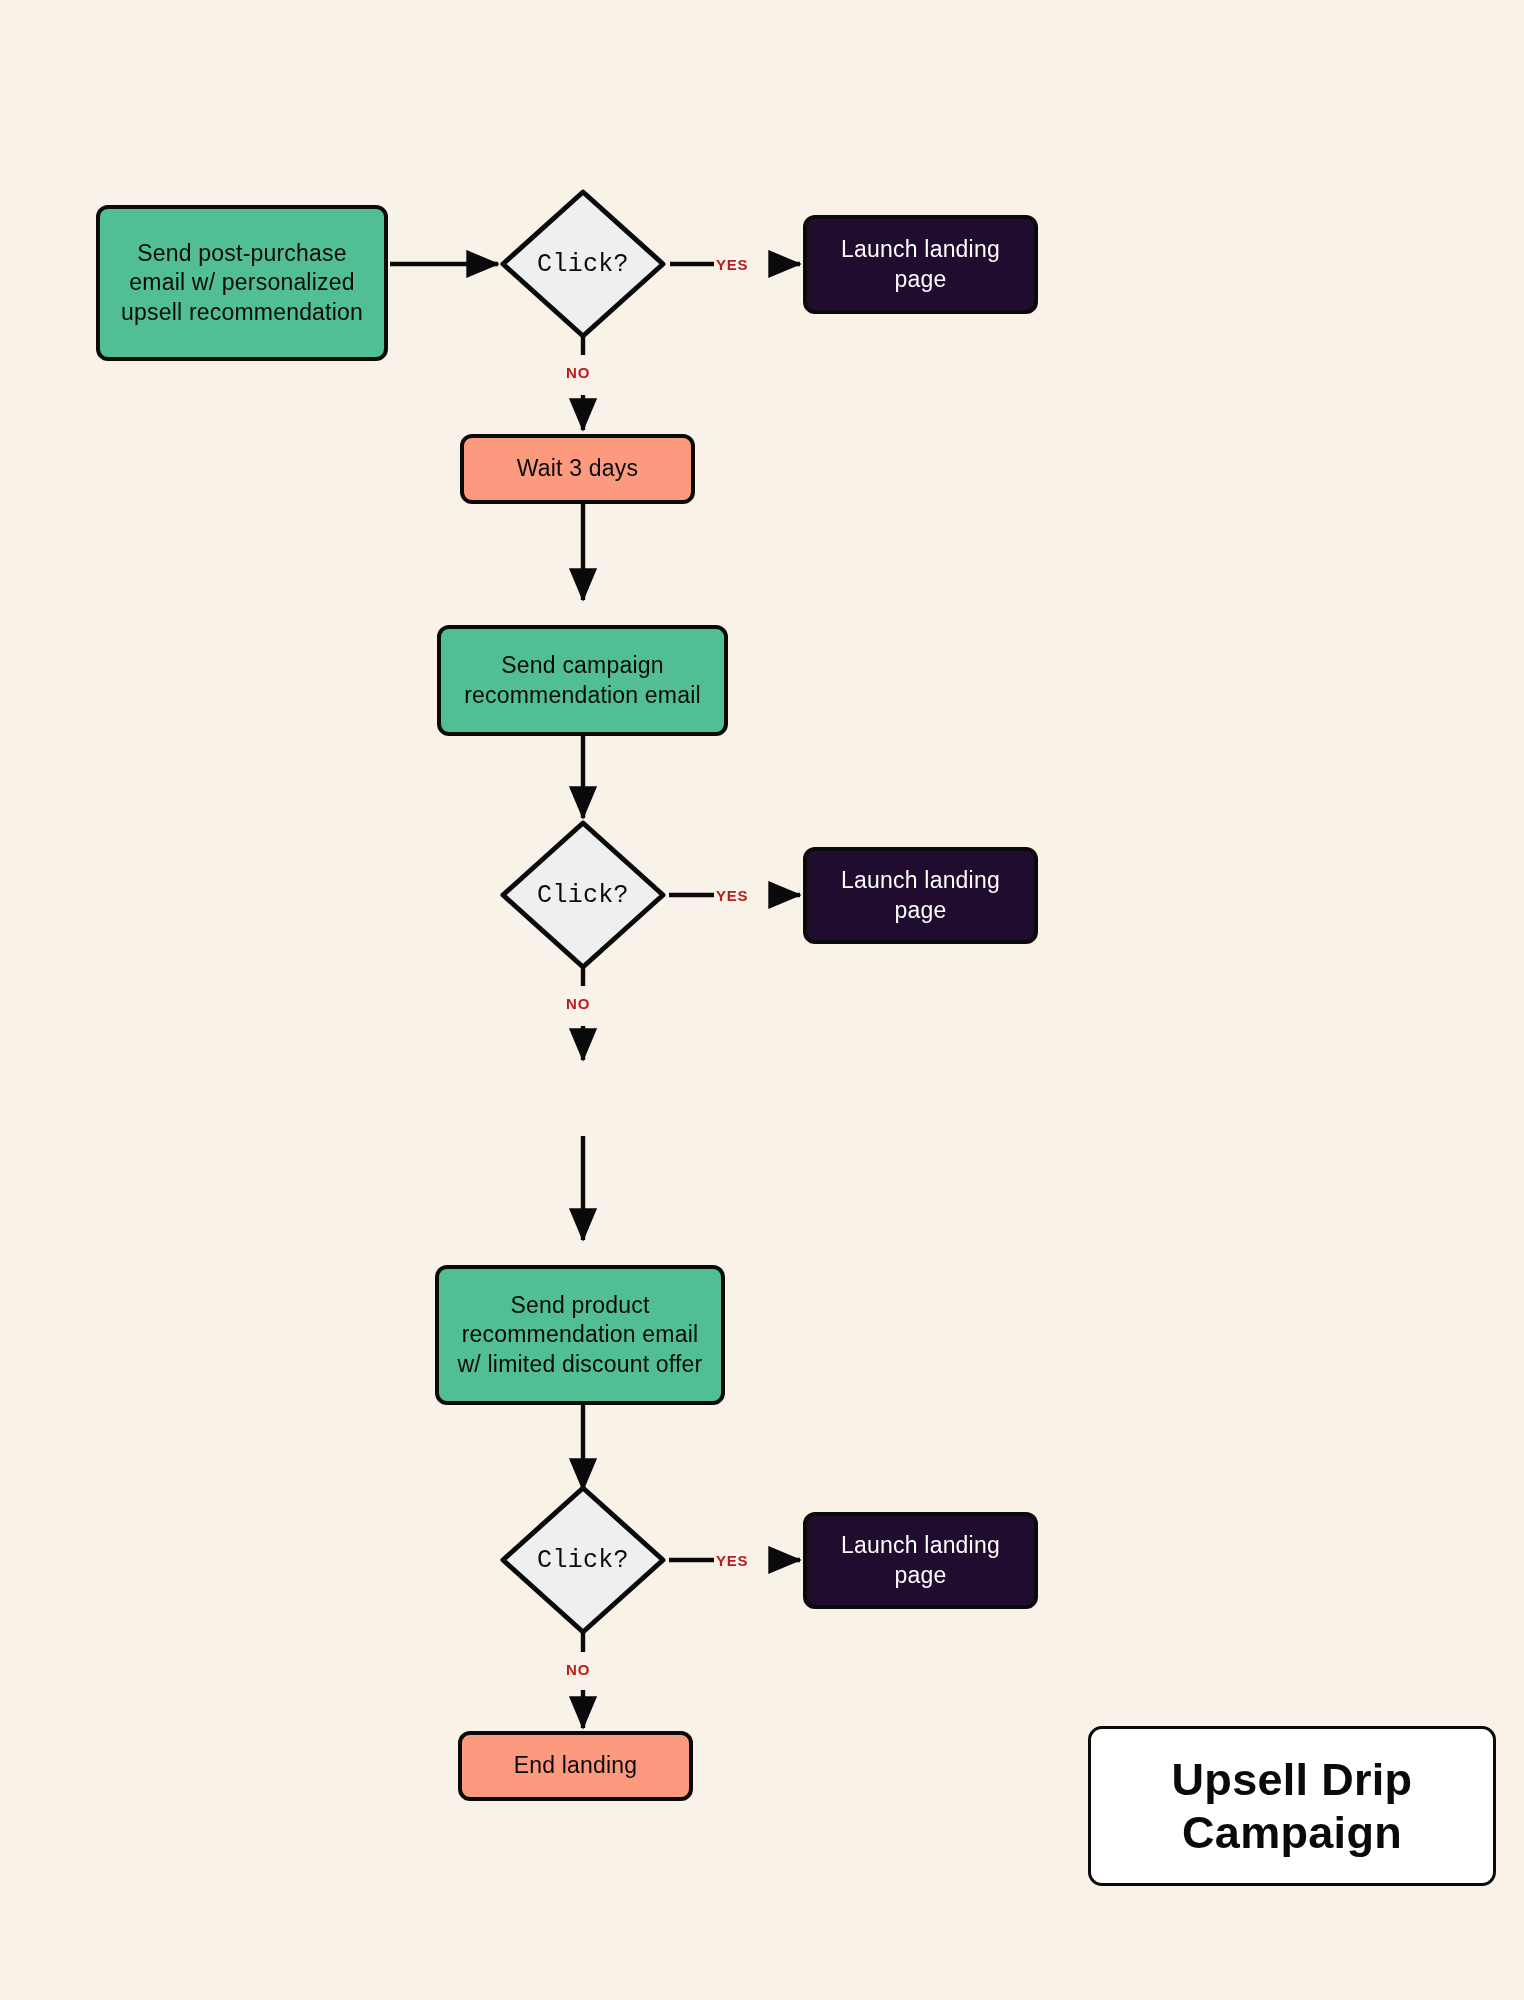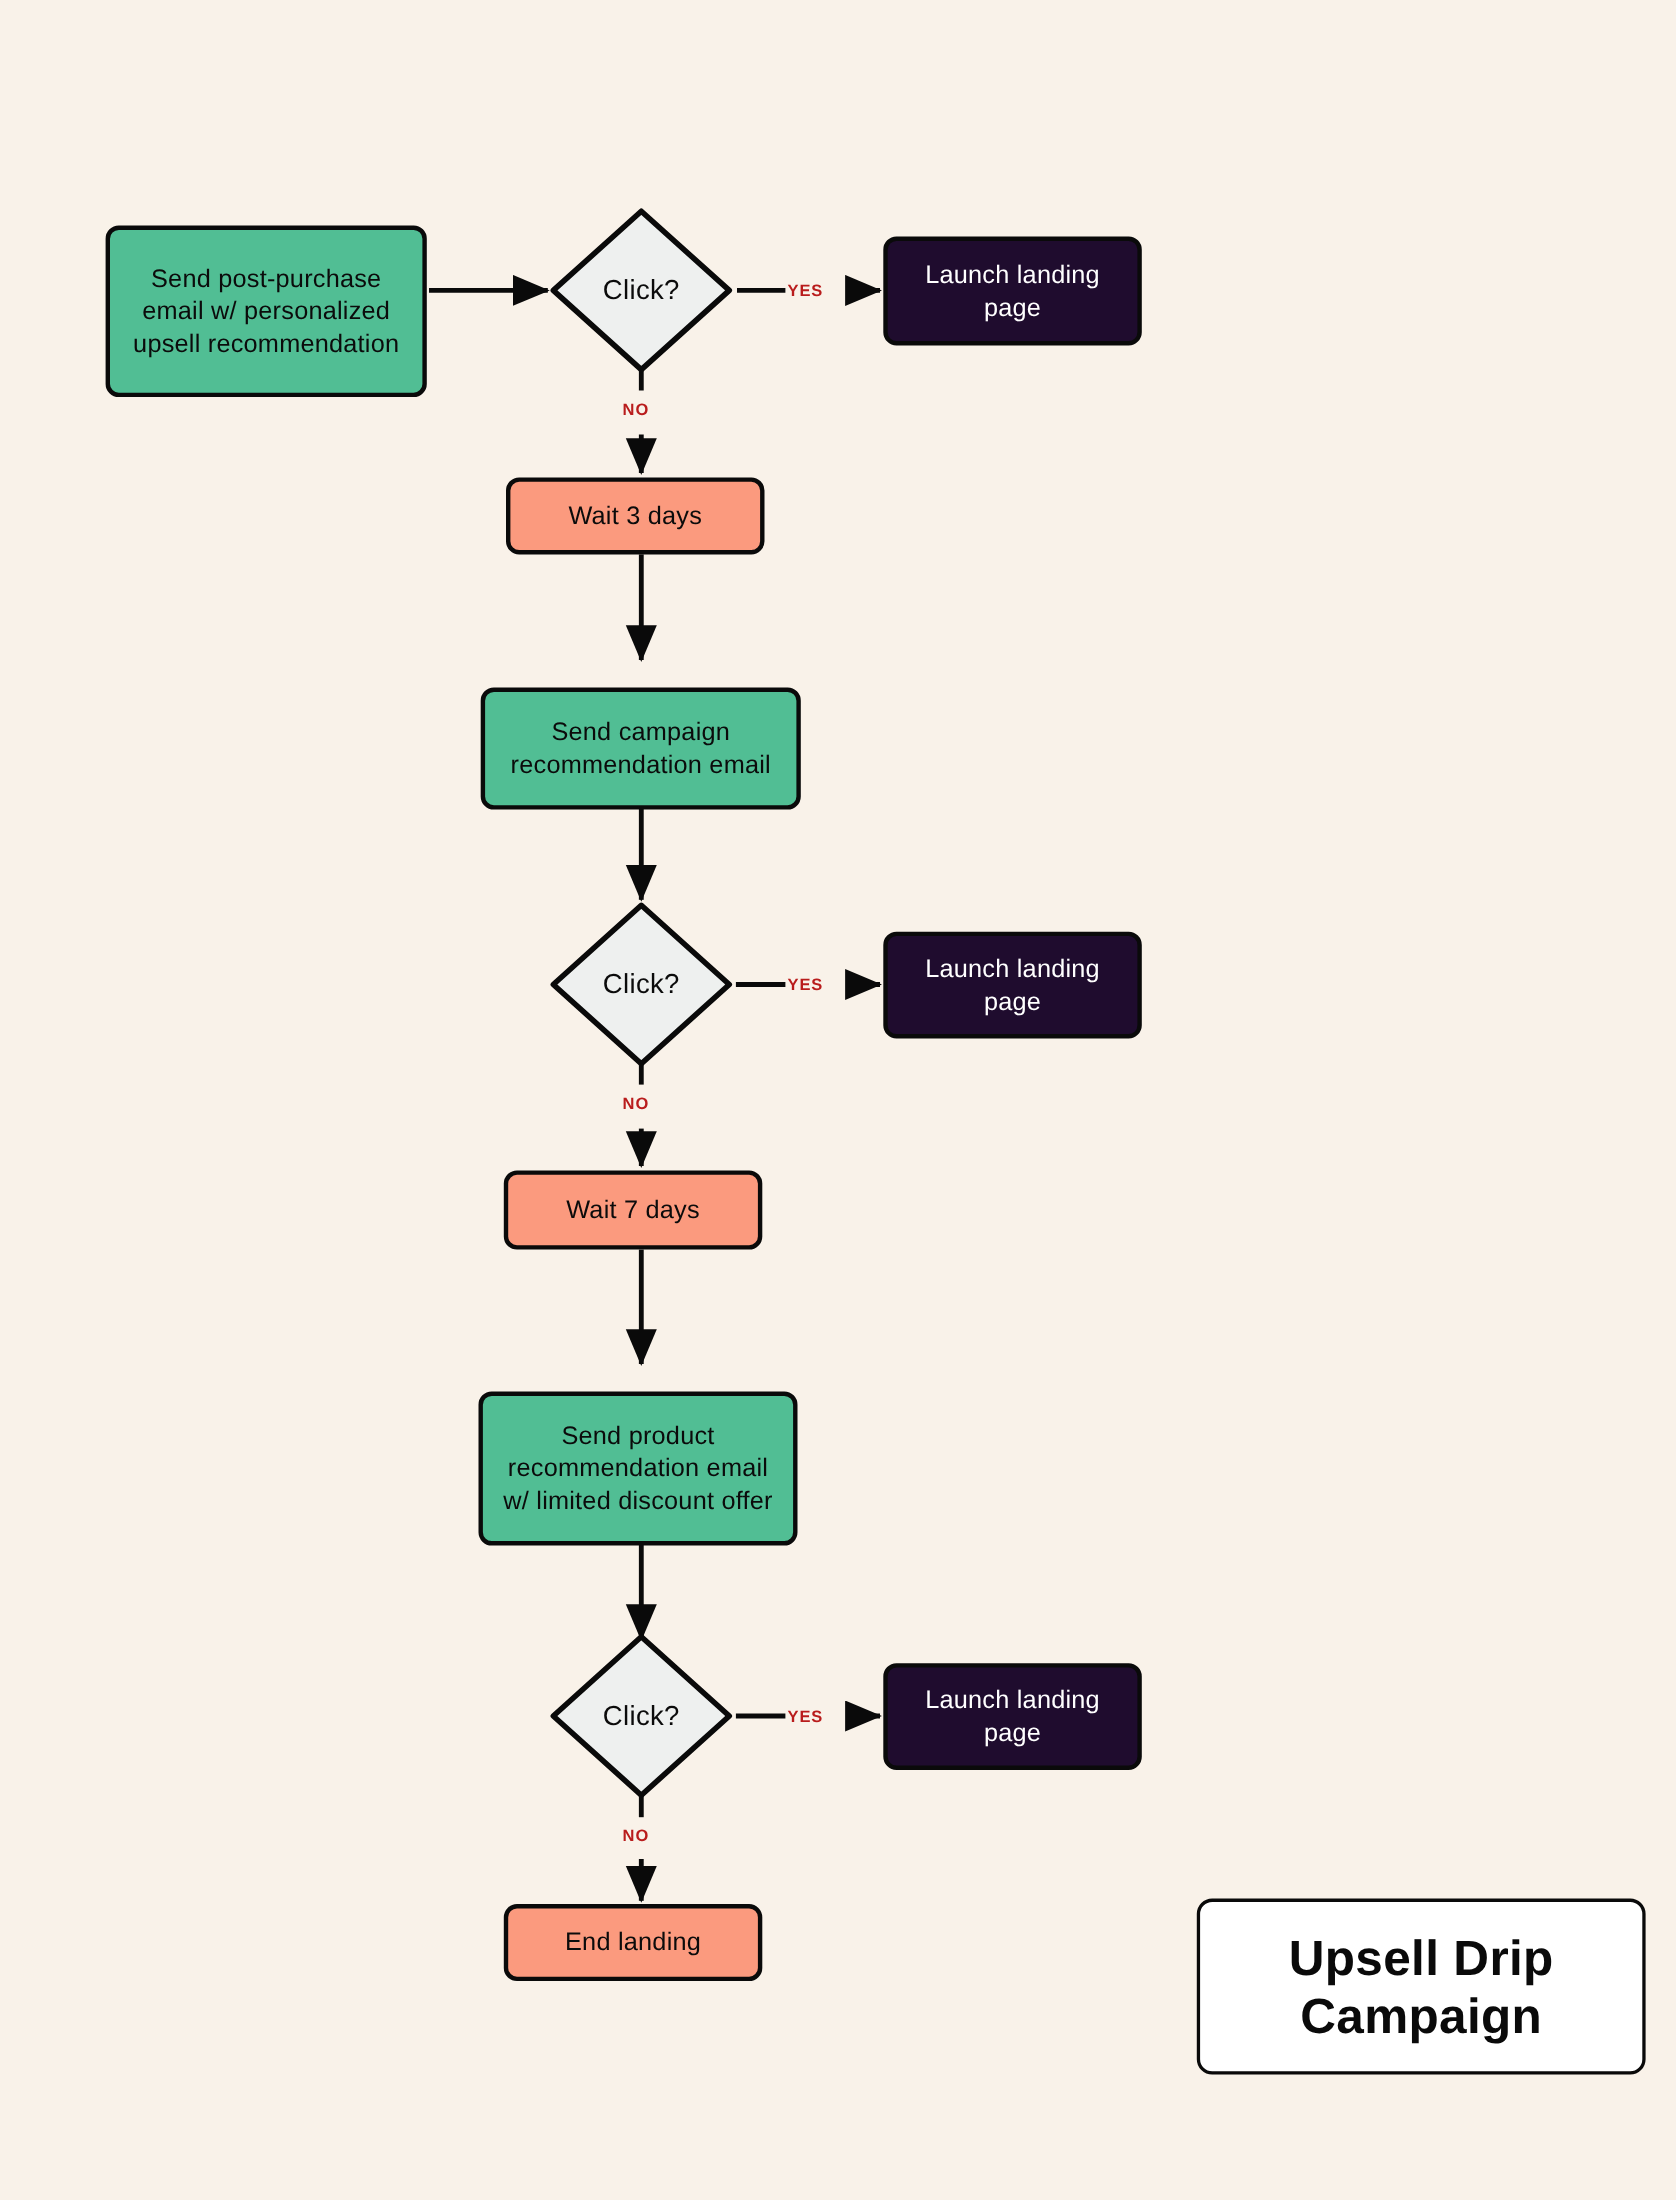--- a/index.html
+++ b/index.html
@@ -72,20 +72,21 @@
   .diamond .dlabel {
     position: absolute;
     left: 0; top: 0;
     width: 100%; height: 100%;
     display: flex;
     align-items: center;
     justify-content: center;
     font-size: 25px;
     color: #0b0b0b;
     letter-spacing: 0.3px;
+    font-family: Liberation Mono, monospace;
   }
 
   
   .edge-label {
     position: absolute;
     font-size: 15px;
     font-weight: bold;
     letter-spacing: 0.8px;
     color: #b91c1c;
     white-space: nowrap;
@@ -190,23 +191,20 @@
   </div>
 
   <div class="edge-label" style="left:716px; top:887px;">YES</div>
 
   <div class="node dark" style="left:803px; top:847px; width:235px; height:97px;">
     <span>Launch landing page</span>
   </div>
 
   <div class="edge-label" style="left:566px; top:995px;">NO</div>
 
-  <div class="node coral" style="left:458px; top:1064px; width:235px; height:72px;">
-    <span>Wait 7 days</span>
-  </div>
 
   <div class="node green" style="left:435px; top:1245px; width:290px; height:140px;">
     <span>Send product recommendation email w/ limited discount offer</span>
   </div>
 
   <div class="diamond" style="left:497px; top:1482px; width:172px; height:156px;">
     <svg class="dshape" viewBox="0 0 172 156">
       <path d="M86 6 L166 78 L86 150 L6 78 Z" fill="#eef0ef" stroke="#0a0a0a" stroke-width="5" stroke-linejoin="round"></path>
     </svg>
     <div class="dlabel">Click?</div>

